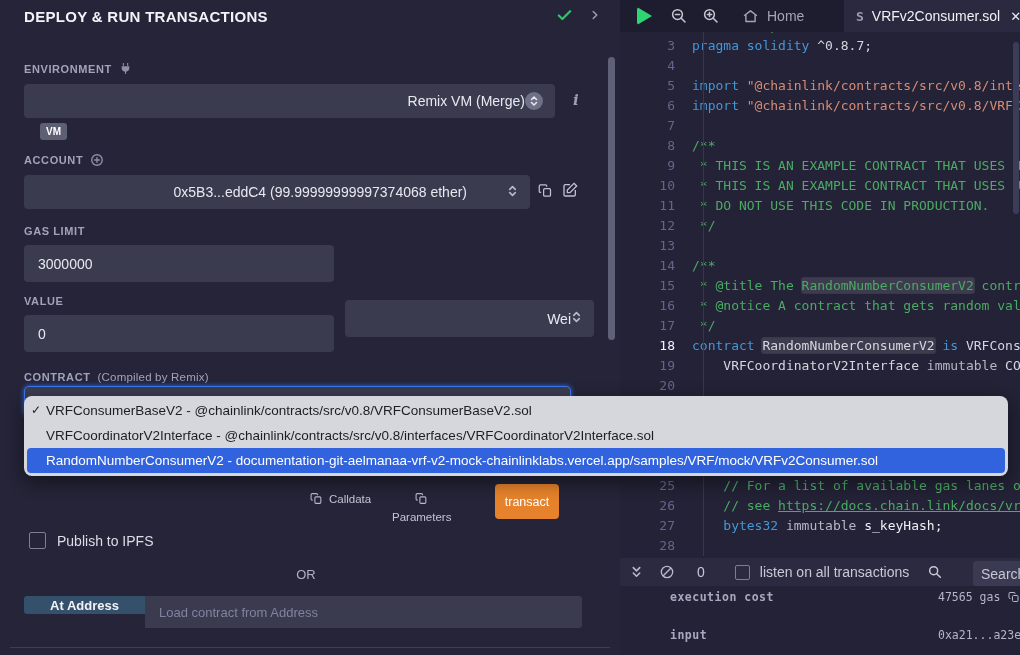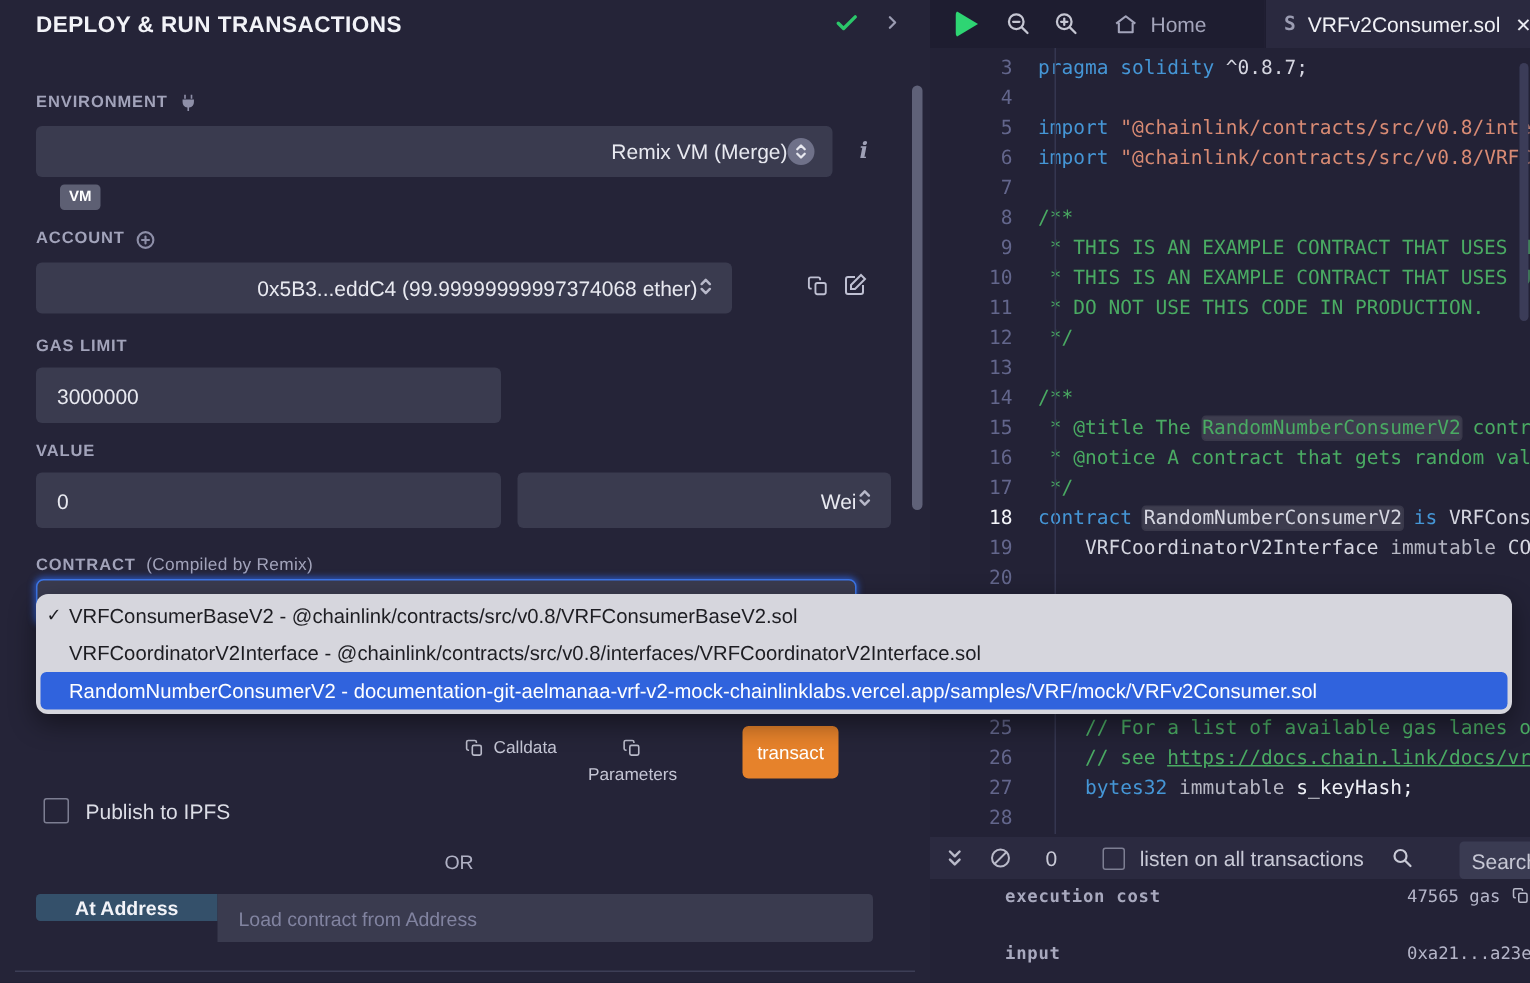--- a/index.html
+++ b/index.html
@@ -8,21 +8,21 @@
 
   
   #left-panel { position:absolute; left:0; top:0; width:620px; height:655px;
                 background:#252438; color:#eceef4; }
   .panel-title { position:absolute; left:24px; top:8px; font-size:15px; font-weight:700;
                  letter-spacing:.3px; color:#f2f3f8; }
   .hdr-check { position:absolute; left:556px; top:7px; color:#2bc76a; }
   .hdr-chev  { position:absolute; left:588px; top:8px; color:#9b9cb2; }
 
   .flabel { position:absolute; font-size:11px; font-weight:700; letter-spacing:.6px;
-            color:#a2a3ba; text-transform:none; display:flex; gap:7px; }
+            color:#a2a3ba; text-transform:none; display:flex; align-items:center; gap:7px; }
   .sublab { font-weight:400; font-size:11.5px; letter-spacing:.2px; text-transform:none; }
 
   .selectbox { position:absolute; background:#3a3b4f; border-radius:4px; display:flex;
                align-items:center; padding:0 12px; font-size:14px; color:#e8e9f0;text-align:right; }
   .selectbox .val { flex:1 1 auto; white-space:nowrap; overflow:hidden; }
   .caret-stack { color:#b8b9ca; flex:0 0 auto; }
   .caret-circle { width:18px; height:18px; border-radius:50%; background:#6f7189; color:#e8e9f0;
                   display:flex; align-items:center; justify-content:center; flex:0 0 auto; }
 
   .inputbox { position:absolute; background:#3a3b4f; border:none; border-radius:4px;
@@ -165,21 +165,21 @@
   <div class="flabel" style="left:24px; top:153px;">
     <span>ACCOUNT</span>
     <span style="color:#8e8fa8; display:flex;">
       <svg width="14" height="14" viewBox="0 0 24 24" fill="none" stroke="currentColor" stroke-width="2.4" stroke-linecap="round">
           <circle cx="12" cy="12" r="9"></circle>
           <line x1="12" y1="8" x2="12" y2="16"></line>
           <line x1="8" y1="12" x2="16" y2="12"></line>
         </svg>
     </span>
   </div>
-  <div class="selectbox" style="left:24px; top:175px; width:464px; height:34px;">
+  <div class="selectbox" style="left:24px; top:175px; width:506px; height:34px;gap:40px;">
     <span class="val">0x5B3...eddC4 (99.99999999997374068 ether)</span>
     <span class="caret-stack">
       <svg width="11" height="14" viewBox="0 0 20 24" fill="none" stroke="currentColor" stroke-width="3" stroke-linecap="round" stroke-linejoin="round">
           <polyline points="5 9 10 4 15 9"></polyline>
           <polyline points="5 15 10 20 15 15"></polyline>
         </svg>
     </span>
   </div>
   <span class="icon-btn" style="position:absolute; left:538px; top:183px;">
     <svg width="15" height="15" viewBox="0 0 24 24" fill="none" stroke="currentColor" stroke-width="2">
@@ -196,21 +196,21 @@
 
   <div class="flabel" style="left:24px; top:225px;">
     <span>GAS LIMIT</span>
   </div>
   <input class="inputbox" style="left: 24px; top: 245px; width: 310px; height: 37px;" value="3000000">
 
   <div class="flabel" style="left:24px; top:295px;">
     <span>VALUE</span>
   </div>
   <input class="inputbox" style="left: 24px; top: 315px; width: 310px; height: 37px;" value="0">
-  <div class="selectbox" style="left:345px; top:315px; width:249px; height:37px;">
+  <div class="selectbox" style="left:345px; top:300px; width:249px; height:37px;">
     <span class="val">Wei</span>
     <span class="caret-stack">
       <svg width="11" height="14" viewBox="0 0 20 24" fill="none" stroke="currentColor" stroke-width="3" stroke-linecap="round" stroke-linejoin="round">
           <polyline points="5 9 10 4 15 9"></polyline>
           <polyline points="5 15 10 20 15 15"></polyline>
         </svg>
     </span>
   </div>
 
   <div class="flabel" style="left:24px; top:371px;">

